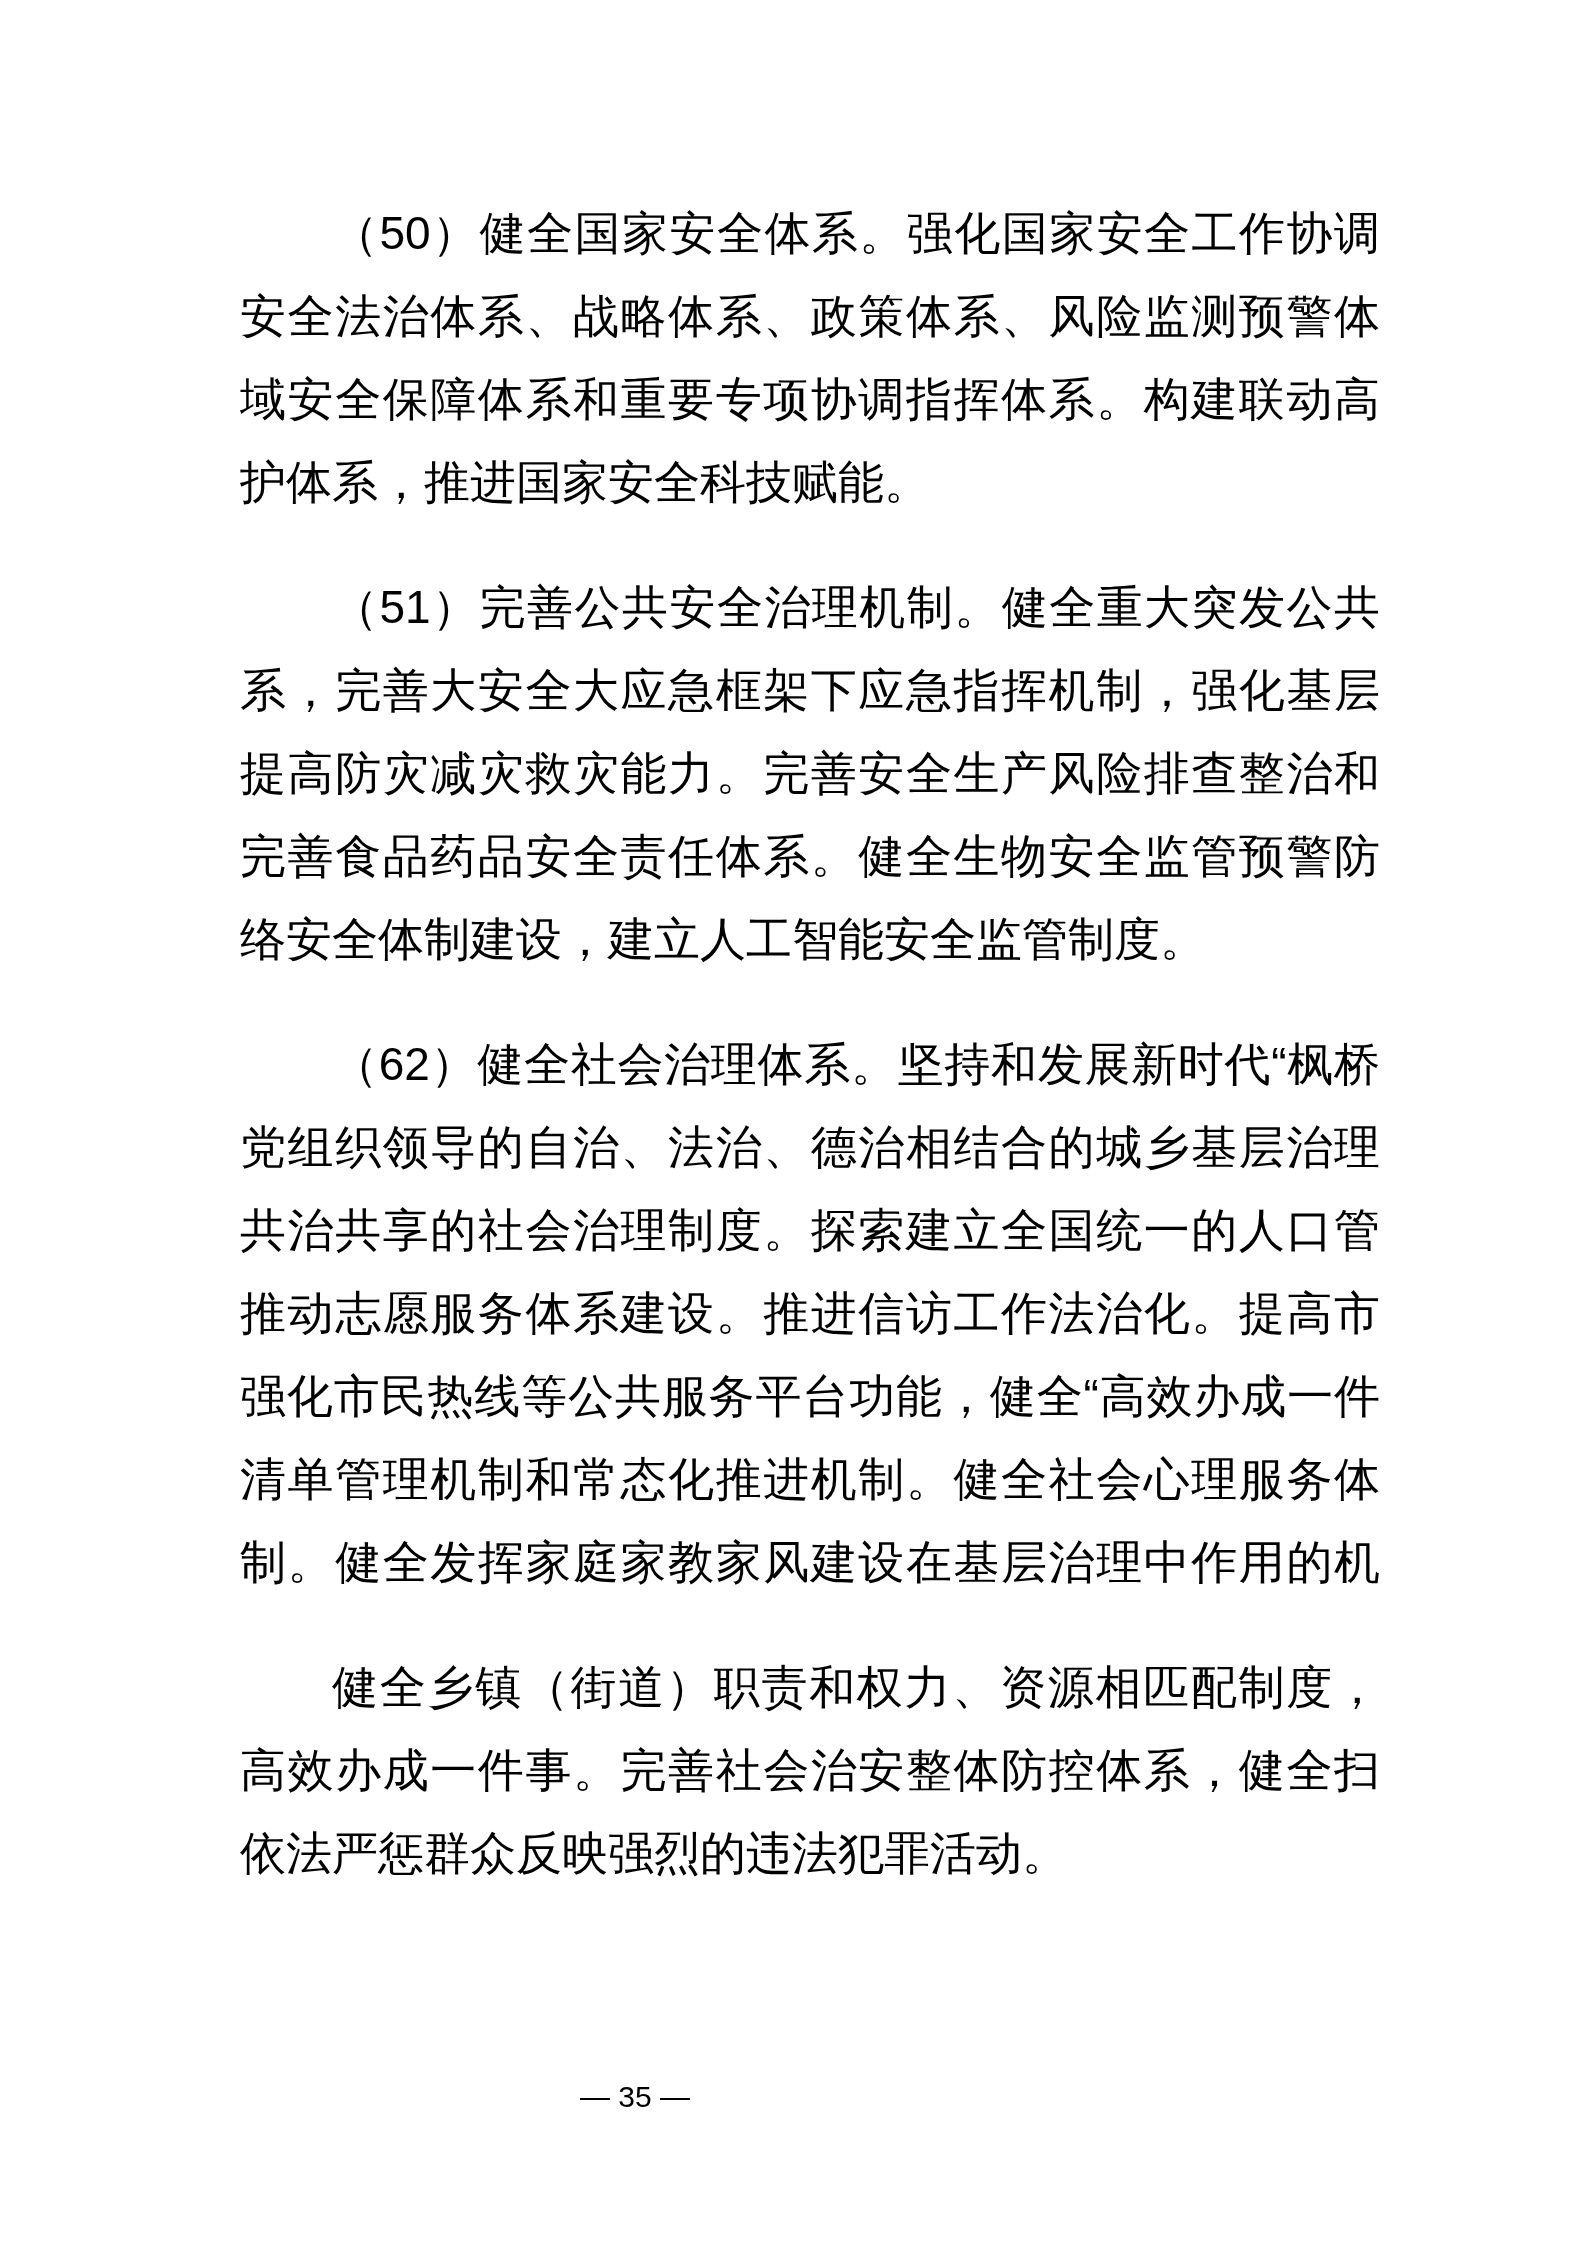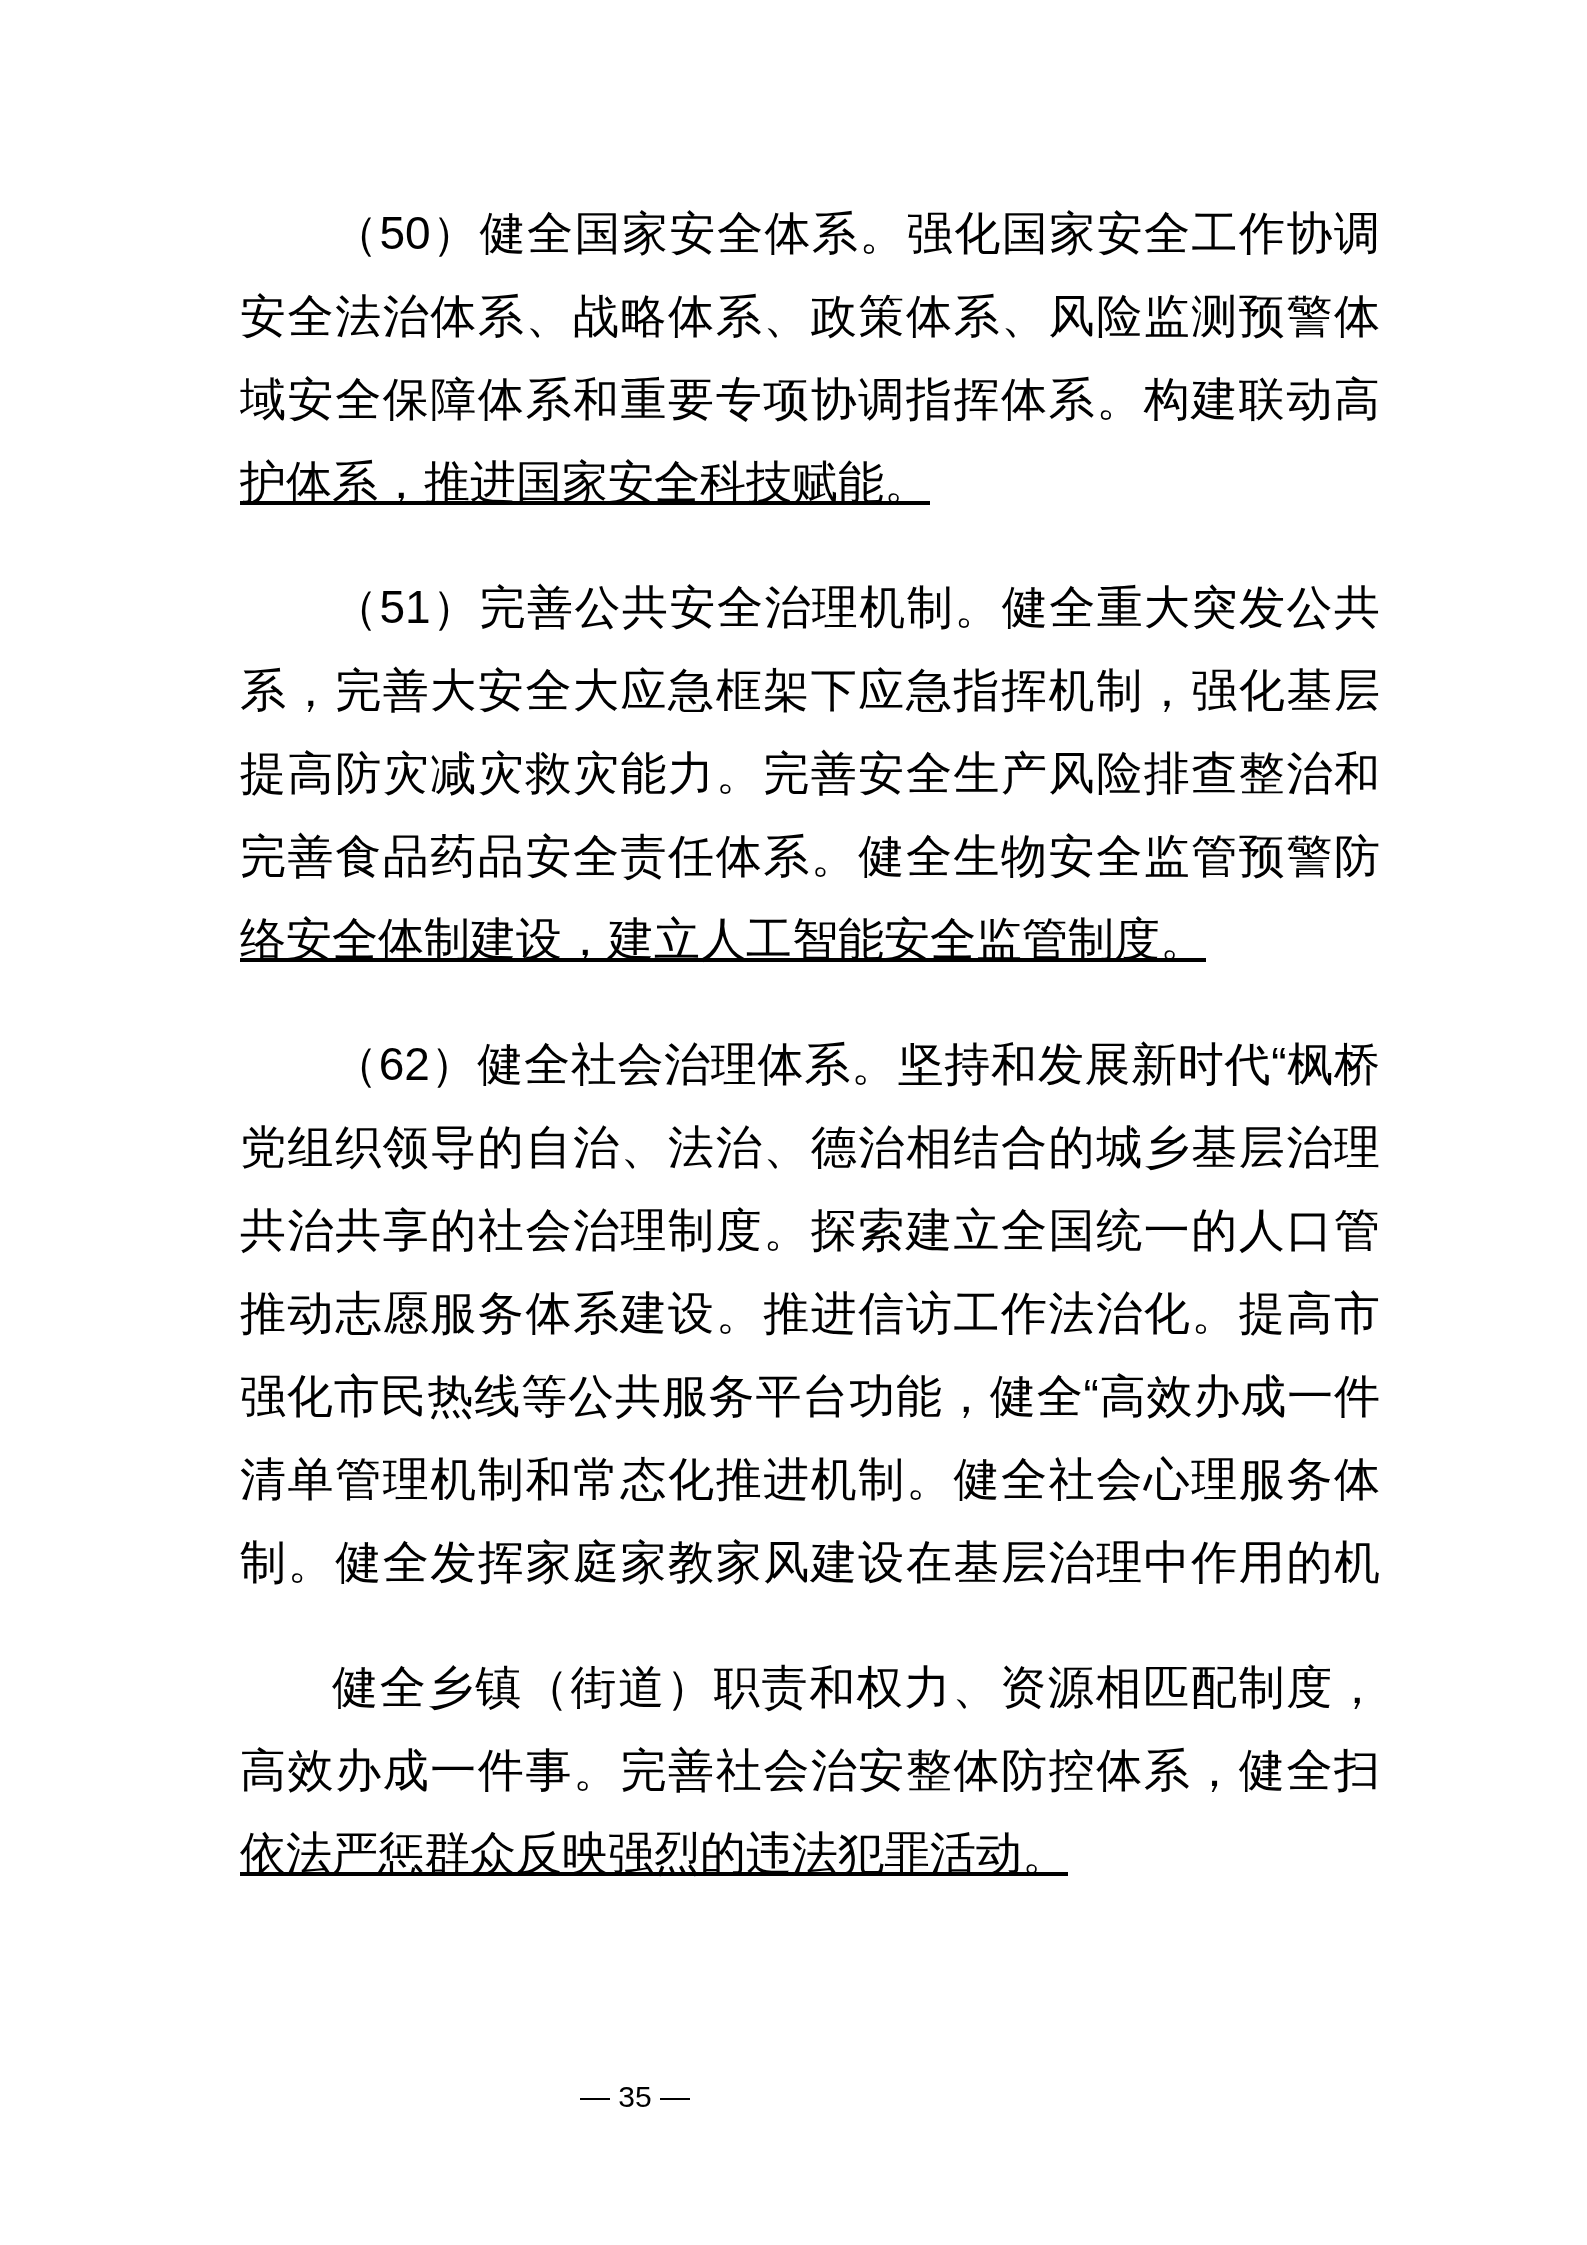--- a/index.html
+++ b/index.html
@@ -29,21 +29,20 @@
     overflow: hidden;
     text-align: justify;
     text-align-last: justify;
     text-justify: inter-character;
     color: #000000;
   }
   .line.first-line { text-indent: 2em; }
   .line.last-line {
     text-align: left;
     text-align-last: left;
-    text-decoration: underline;
   }
   .page-footer {
     position: absolute;
     left: 0;
     top: 2077px;
     width: 1270px;
     text-align: center;
     font-size: 30px;
     line-height: 40px;
     color: #000000;

